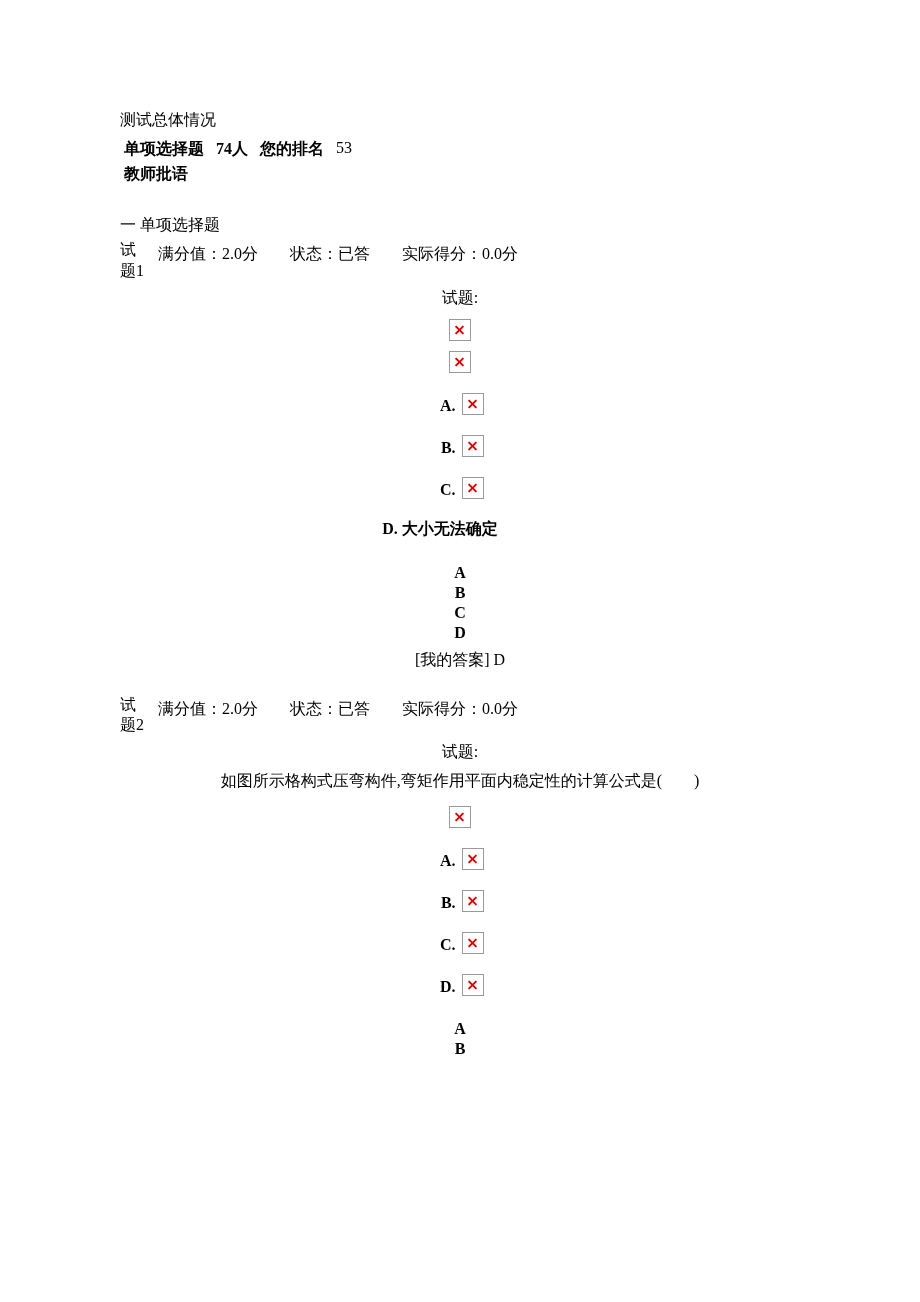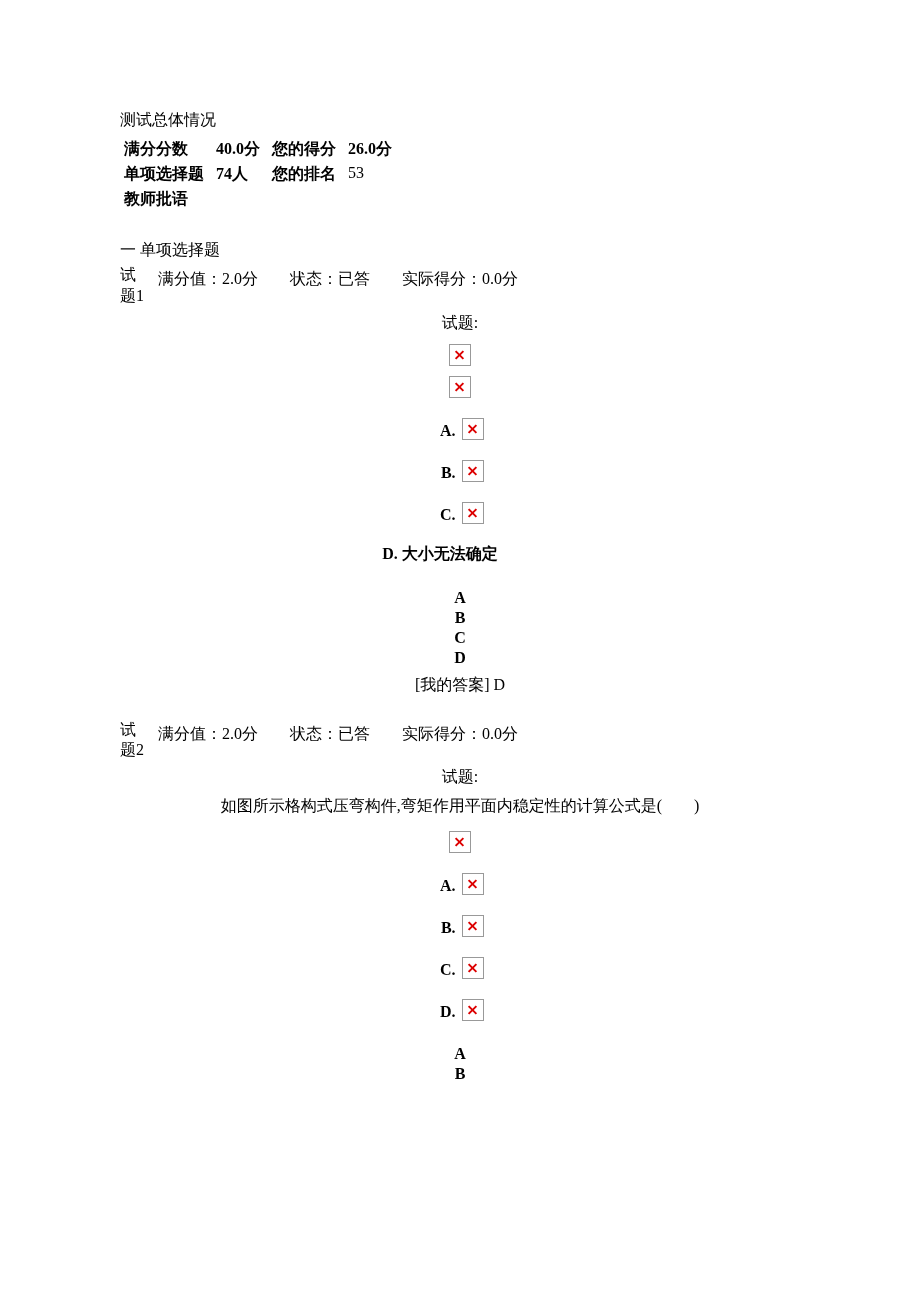--- a/index.html
+++ b/index.html
@@ -100,26 +100,20 @@
     margin: 6px 0 14px 0;
   }
 </style>
 </head>
 <body>
 <div class="page">
 
 <div class="overview-title">测试总体情况</div>
 <table class="summary">
   <tbody>
-        <tr>
-    <td>满分分数</td>
-    <td class="val">40.0分</td>
-    <td>您的得分</td>
-    <td class="val">26.0分</td>
-  </tr>
   <tr>
     <td>单项选择题</td>
     <td class="val">74人</td>
     <td>您的排名</td>
     <td style="font-weight:normal">53</td>
   </tr>
   <tr>
     <td>教师批语</td>
     <td></td>
           <td></td>

